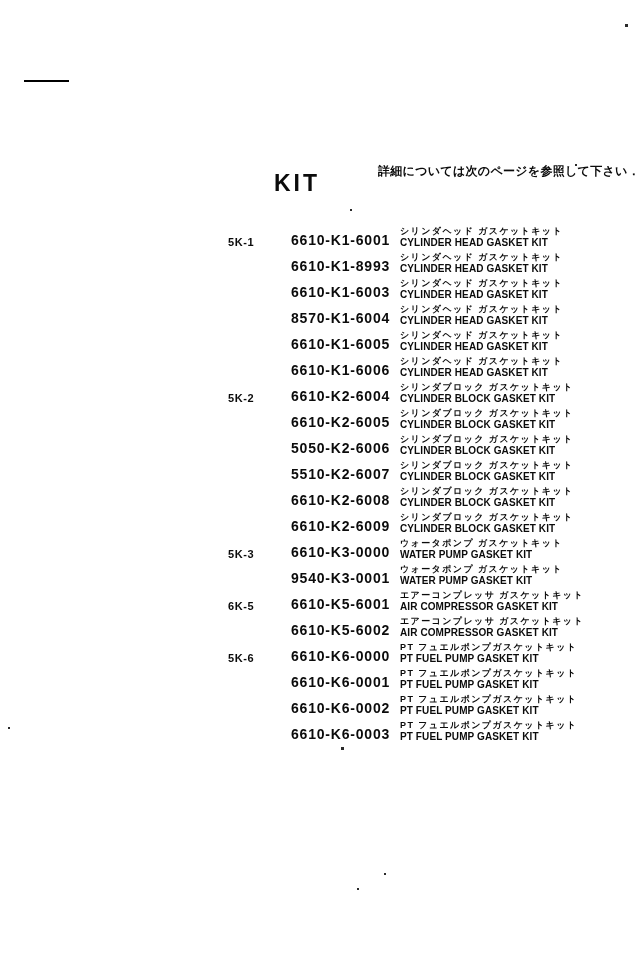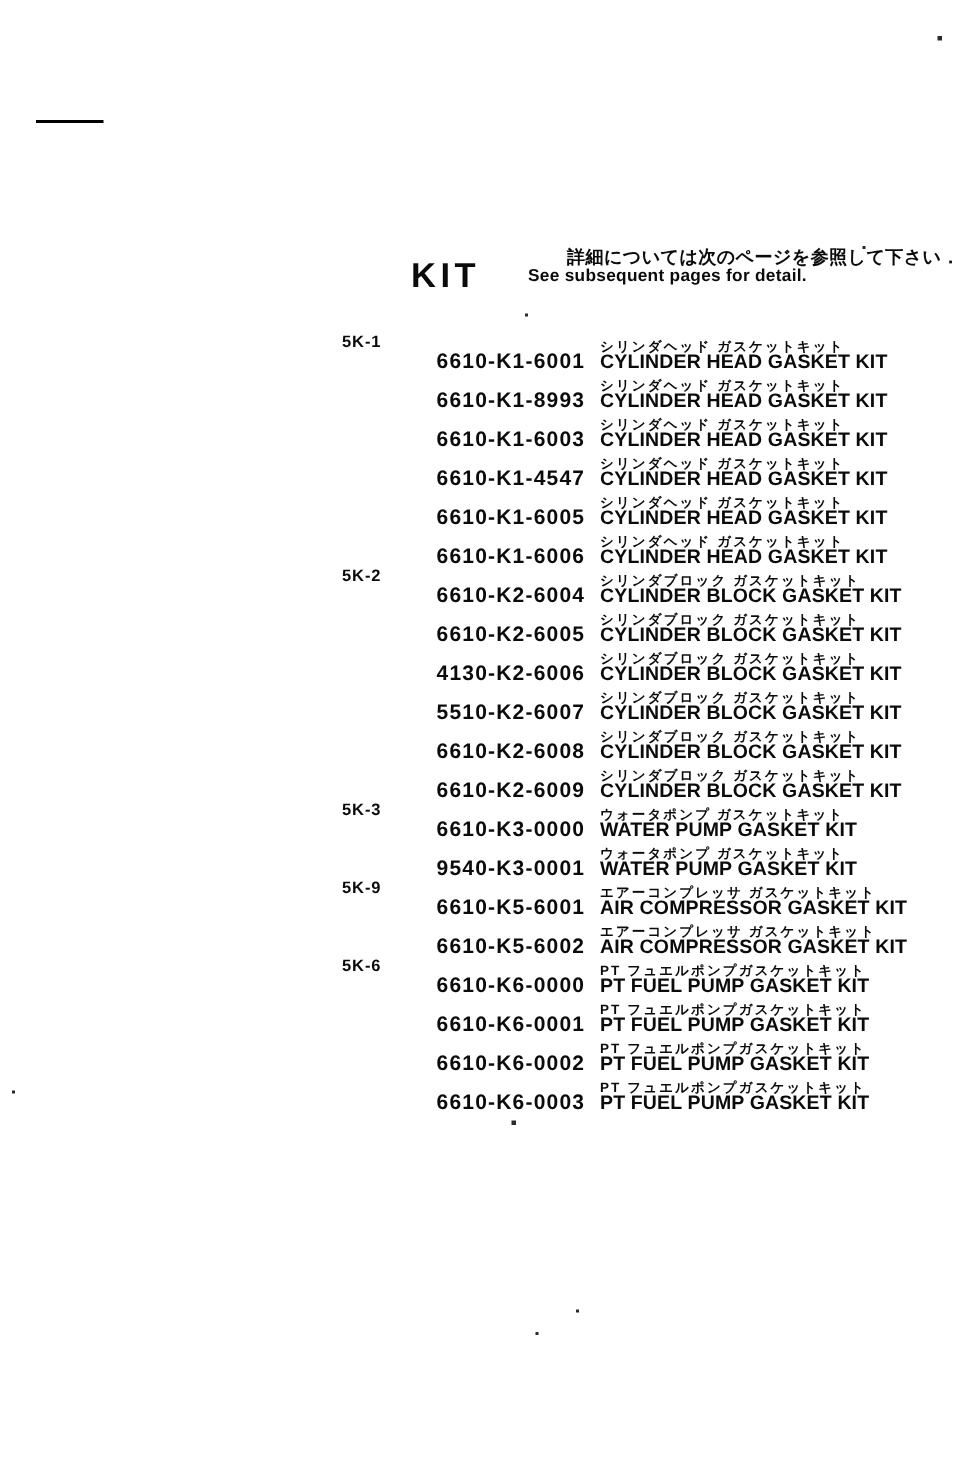--- a/index.html
+++ b/index.html
@@ -12,34 +12,34 @@
   .page-title{
     position:absolute;left:274px;top:172px;margin:0;
     font-size:23px;font-weight:bold;letter-spacing:3px;line-height:1;
   }
   .note{position:absolute;left:352px;top:165px;}
   .note-jp{font-size:12px;font-weight:bold;letter-spacing:0.3px;line-height:12px;white-space:nowrap;padding-left:26px;}
   .note-en{font-size:11.5px;font-weight:bold;letter-spacing:0.2px;line-height:14px;white-space:nowrap;}
   .kit-list{position:absolute;left:0;top:224px;width:640px;}
   .row{position:relative;height:26px;width:640px;}
   .ref{
-    position:absolute;left:228px;bottom:16px;
+    position:absolute;left:228px;bottom:2px;
     font-size:11px;font-weight:bold;letter-spacing:0.6px;white-space:nowrap;
   }
   .part{
     position:absolute;left:291px;bottom:2px;
     font-size:14px;font-weight:bold;letter-spacing:0.8px;white-space:nowrap;
   }
   .jp{
     position:absolute;left:400px;top:1px;
     font-size:9px;font-weight:bold;letter-spacing:1.4px;white-space:nowrap;
   }
   .en{
     position:absolute;left:400px;bottom:2px;
-    font-size:13px;font-weight:bold;letter-spacing:0.1px;white-space:nowrap;
+    font-size:10px;font-weight:bold;letter-spacing:0.1px;white-space:nowrap;
   }
   .noise{position:absolute;background:#2a2a2a;width:3px;height:3px;}
   .n1{left:625px;top:24px;}
   .n2{left:575px;top:164px;width:2px;height:2px;}
   .n3{left:350px;top:209px;width:2px;height:2px;}
   .n4{left:8px;top:727px;width:2px;height:2px;}
   .n5{left:341px;top:747px;}
   .n6{left:384px;top:873px;width:2px;height:2px;}
   .n7{left:357px;top:888px;width:2px;height:2px;}
 </style>
@@ -47,21 +47,20 @@
 <body>
 
 <div>
 
   <div class="corner-rule"></div>
 
   <h1 class="page-title">KIT</h1>
 
   <div class="note">
     <div class="note-jp">詳細については次のページを参照して下さい．</div>
-    <div class="note-en">See subsequent pages for detail.</div>
   </div>
 
   <div class="kit-list" id="kit-list">
       <div class="row">
     <span class="ref">5K-1</span>
     <span class="part">6610-K1-6001</span>
     <span class="jp">シリンダヘッド ガスケットキット</span>
     <span class="en">CYLINDER HEAD GASKET KIT</span>
   </div>
       <div class="row">
@@ -71,21 +70,21 @@
     <span class="en">CYLINDER HEAD GASKET KIT</span>
   </div>
       <div class="row">
     <span class="ref"></span>
     <span class="part">6610-K1-6003</span>
     <span class="jp">シリンダヘッド ガスケットキット</span>
     <span class="en">CYLINDER HEAD GASKET KIT</span>
   </div>
       <div class="row">
     <span class="ref"></span>
-    <span class="part">6610-K1-4547</span>
+    <span class="part">8570-K1-6004</span>
     <span class="jp">シリンダヘッド ガスケットキット</span>
     <span class="en">CYLINDER HEAD GASKET KIT</span>
   </div>
       <div class="row">
     <span class="ref"></span>
     <span class="part">6610-K1-6005</span>
     <span class="jp">シリンダヘッド ガスケットキット</span>
     <span class="en">CYLINDER HEAD GASKET KIT</span>
   </div>
       <div class="row">
@@ -101,21 +100,21 @@
     <span class="en">CYLINDER BLOCK GASKET KIT</span>
   </div>
       <div class="row">
     <span class="ref"></span>
     <span class="part">6610-K2-6005</span>
     <span class="jp">シリンダブロック ガスケットキット</span>
     <span class="en">CYLINDER BLOCK GASKET KIT</span>
   </div>
       <div class="row">
     <span class="ref"></span>
-    <span class="part">4130-K2-6006</span>
+    <span class="part">5050-K2-6006</span>
     <span class="jp">シリンダブロック ガスケットキット</span>
     <span class="en">CYLINDER BLOCK GASKET KIT</span>
   </div>
       <div class="row">
     <span class="ref"></span>
     <span class="part">5510-K2-6007</span>
     <span class="jp">シリンダブロック ガスケットキット</span>
     <span class="en">CYLINDER BLOCK GASKET KIT</span>
   </div>
       <div class="row">
@@ -136,21 +135,21 @@
     <span class="jp">ウォータポンプ ガスケットキット</span>
     <span class="en">WATER PUMP GASKET KIT</span>
   </div>
       <div class="row">
     <span class="ref"></span>
     <span class="part">9540-K3-0001</span>
     <span class="jp">ウォータポンプ ガスケットキット</span>
     <span class="en">WATER PUMP GASKET KIT</span>
   </div>
       <div class="row">
-    <span class="ref">5K-9</span>
+    <span class="ref">6K-5</span>
     <span class="part">6610-K5-6001</span>
     <span class="jp">エアーコンプレッサ ガスケットキット</span>
     <span class="en">AIR COMPRESSOR GASKET KIT</span>
   </div>
       <div class="row">
     <span class="ref"></span>
     <span class="part">6610-K5-6002</span>
     <span class="jp">エアーコンプレッサ ガスケットキット</span>
     <span class="en">AIR COMPRESSOR GASKET KIT</span>
   </div>

